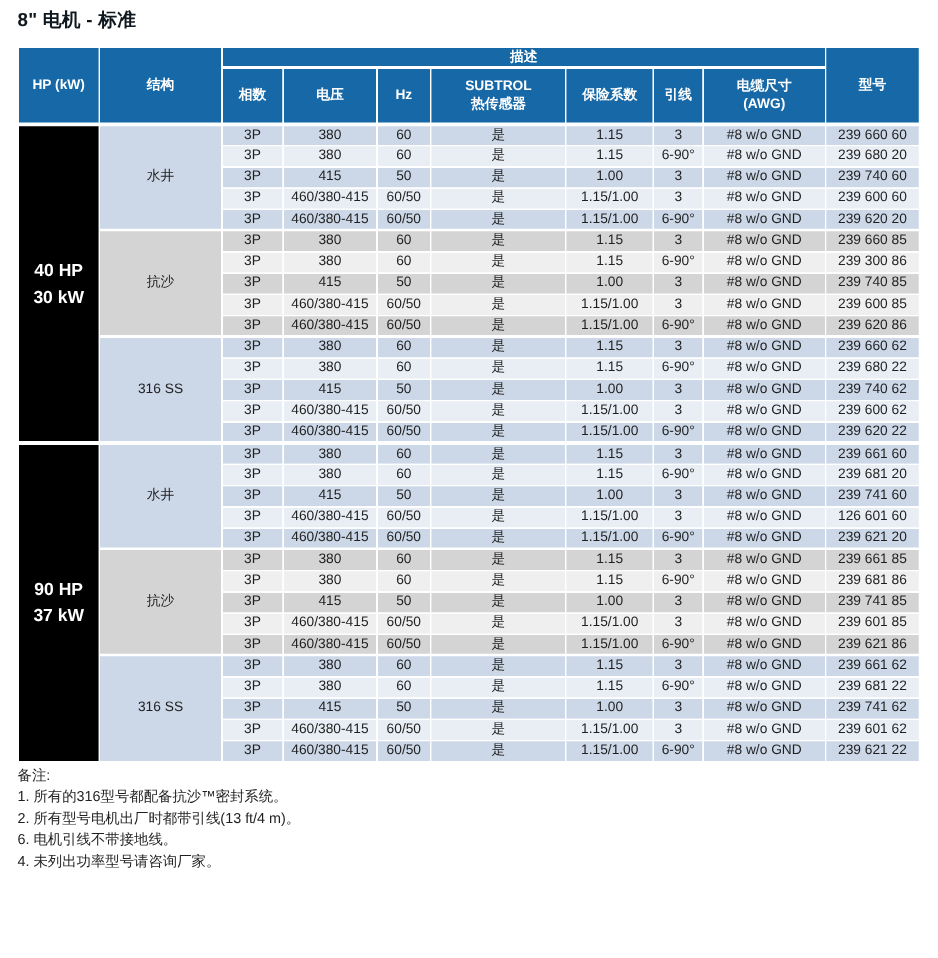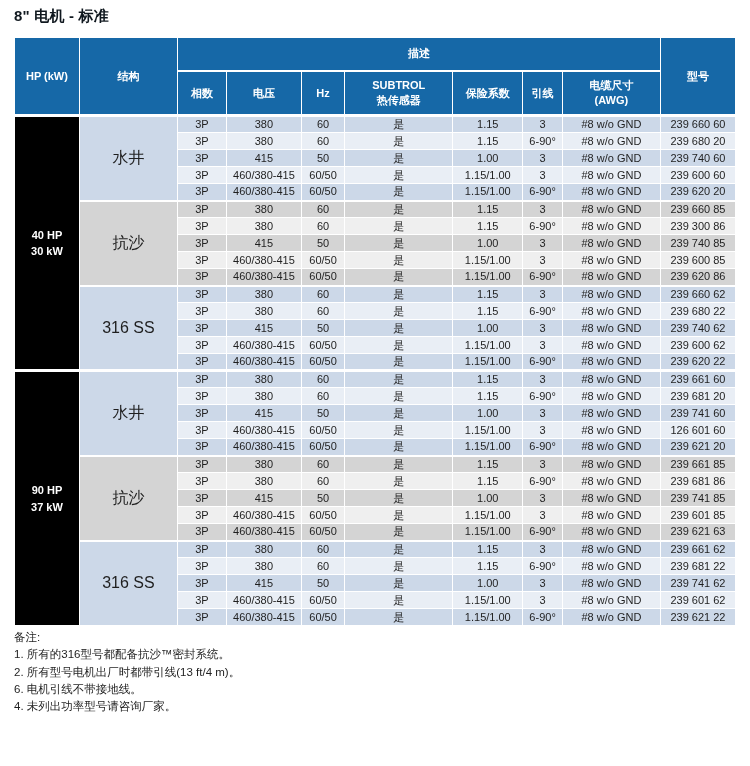--- a/index.html
+++ b/index.html
@@ -52,46 +52,46 @@
     vertical-align: middle;
     padding: 0;
     overflow: hidden;
   }
   thead th {
     background: var(--header-blue);
     color: #ffffff;
     font-weight: bold;
     font-size: 11px;
   }
-  tr.hdr-top th.desc-th { height: 33px; }
+  tr.hdr-top th.desc-th { height: 16px; }
   tr.hdr-sub th { height: 45px; line-height: 1.3; white-space: pre-line; }
   thead th { border-bottom-width: 2px; }
 
   tbody td {
     height: 17px;
     font-size: 11px;
     color: var(--text-color);
     line-height: 1;
   }
   tr.blue td      { background: var(--row-blue-dark); }
   tr.blue.alt td  { background: var(--row-blue-light); }
   tr.gray td      { background: var(--row-gray-dark); }
   tr.gray.alt td  { background: var(--row-gray-light); }
 
   td.hp-cell {
     background: var(--hp-black) !important;
     color: #ffffff;
     font-weight: bold;
-    font-size: 11px;
+    font-size: 14px;
     white-space: pre-line;
     line-height: 1.5;
   }
   tr.blue td.structure-cell { background: var(--row-blue-dark); }
   tr.gray td.structure-cell { background: var(--row-gray-dark); }
-  td.structure-cell { font-size: 16px; }
+  td.structure-cell { font-size: 11px; }
 
   tr.section-start td { border-top: 2px solid #ffffff; }
   tr.group-start td   { border-top: 3px solid #ffffff; }
 
   .notes {
     margin-top: 3px;
     font-size: 11.5px;
     color: var(--text-color);
     line-height: 1.5;
   }
@@ -386,21 +386,21 @@
           <td>239 601 85</td>
         </tr>
         <tr class="gray">
           <td>3P</td>
           <td>460/380-415</td>
           <td>60/50</td>
           <td>是</td>
           <td>1.15/1.00</td>
           <td>6-90°</td>
           <td>#8 w/o GND</td>
-          <td>239 621 63</td>
+          <td>239 621 86</td>
         </tr>
         <tr class="blue section-start">
           <td rowspan="5" class="structure-cell">316 SS</td>
           <td>3P</td>
           <td>380</td>
           <td>60</td>
           <td>是</td>
           <td>1.15</td>
           <td>3</td>
           <td>#8 w/o GND</td>

